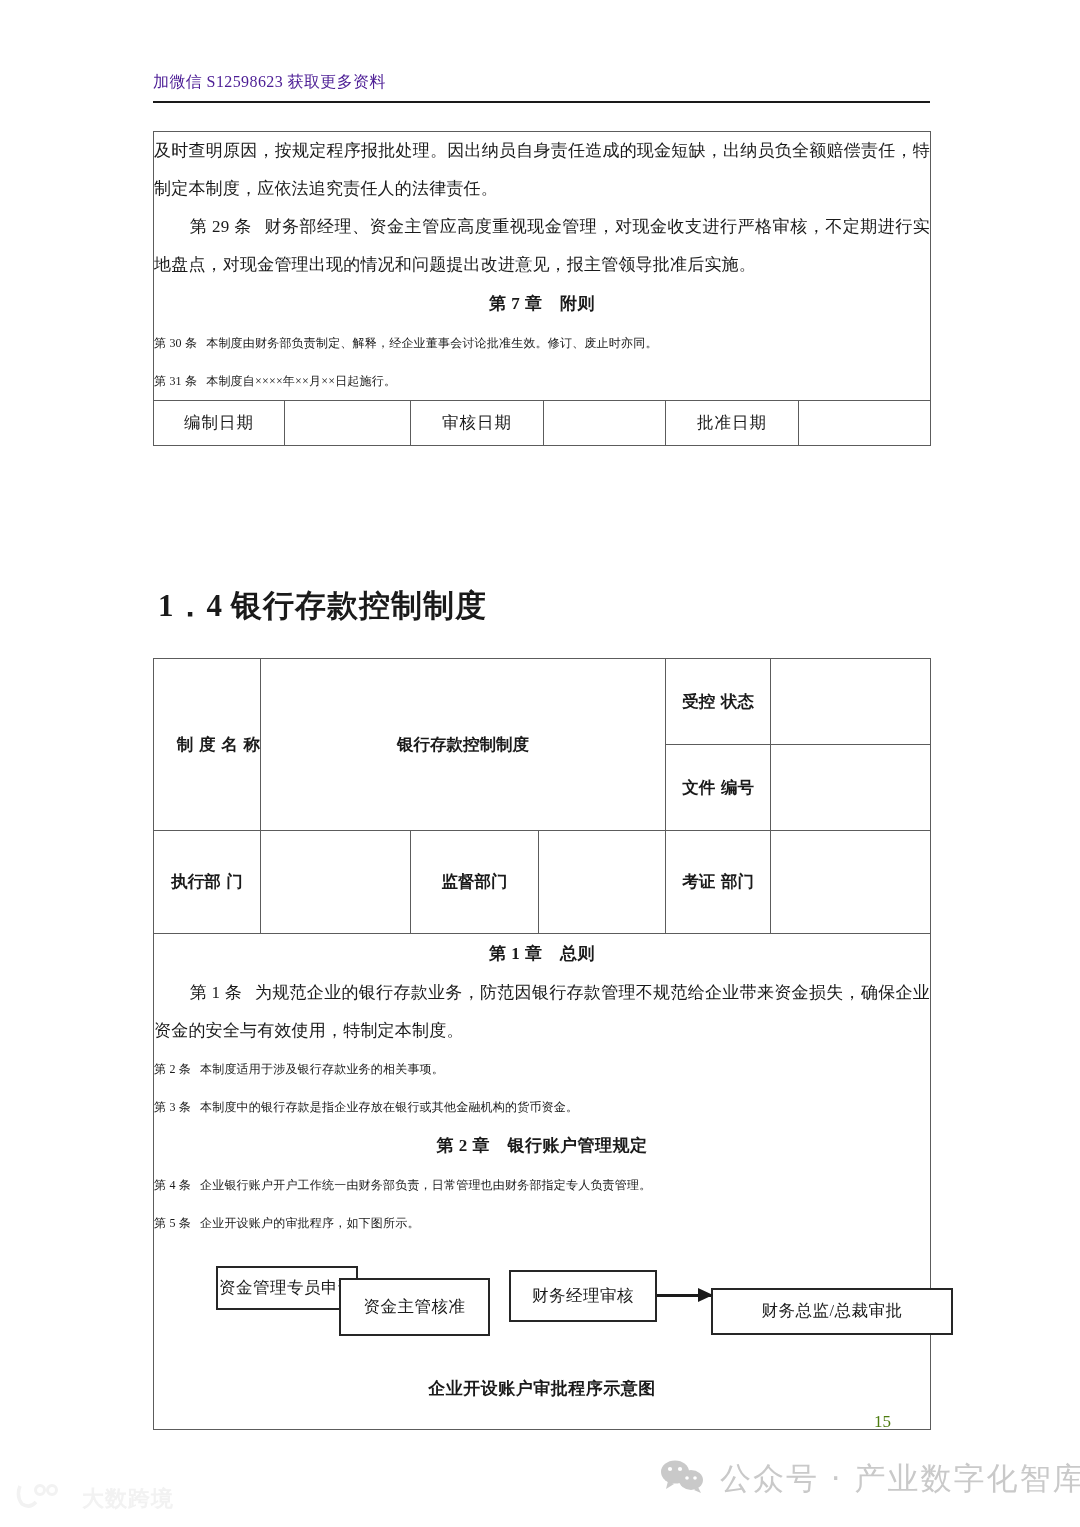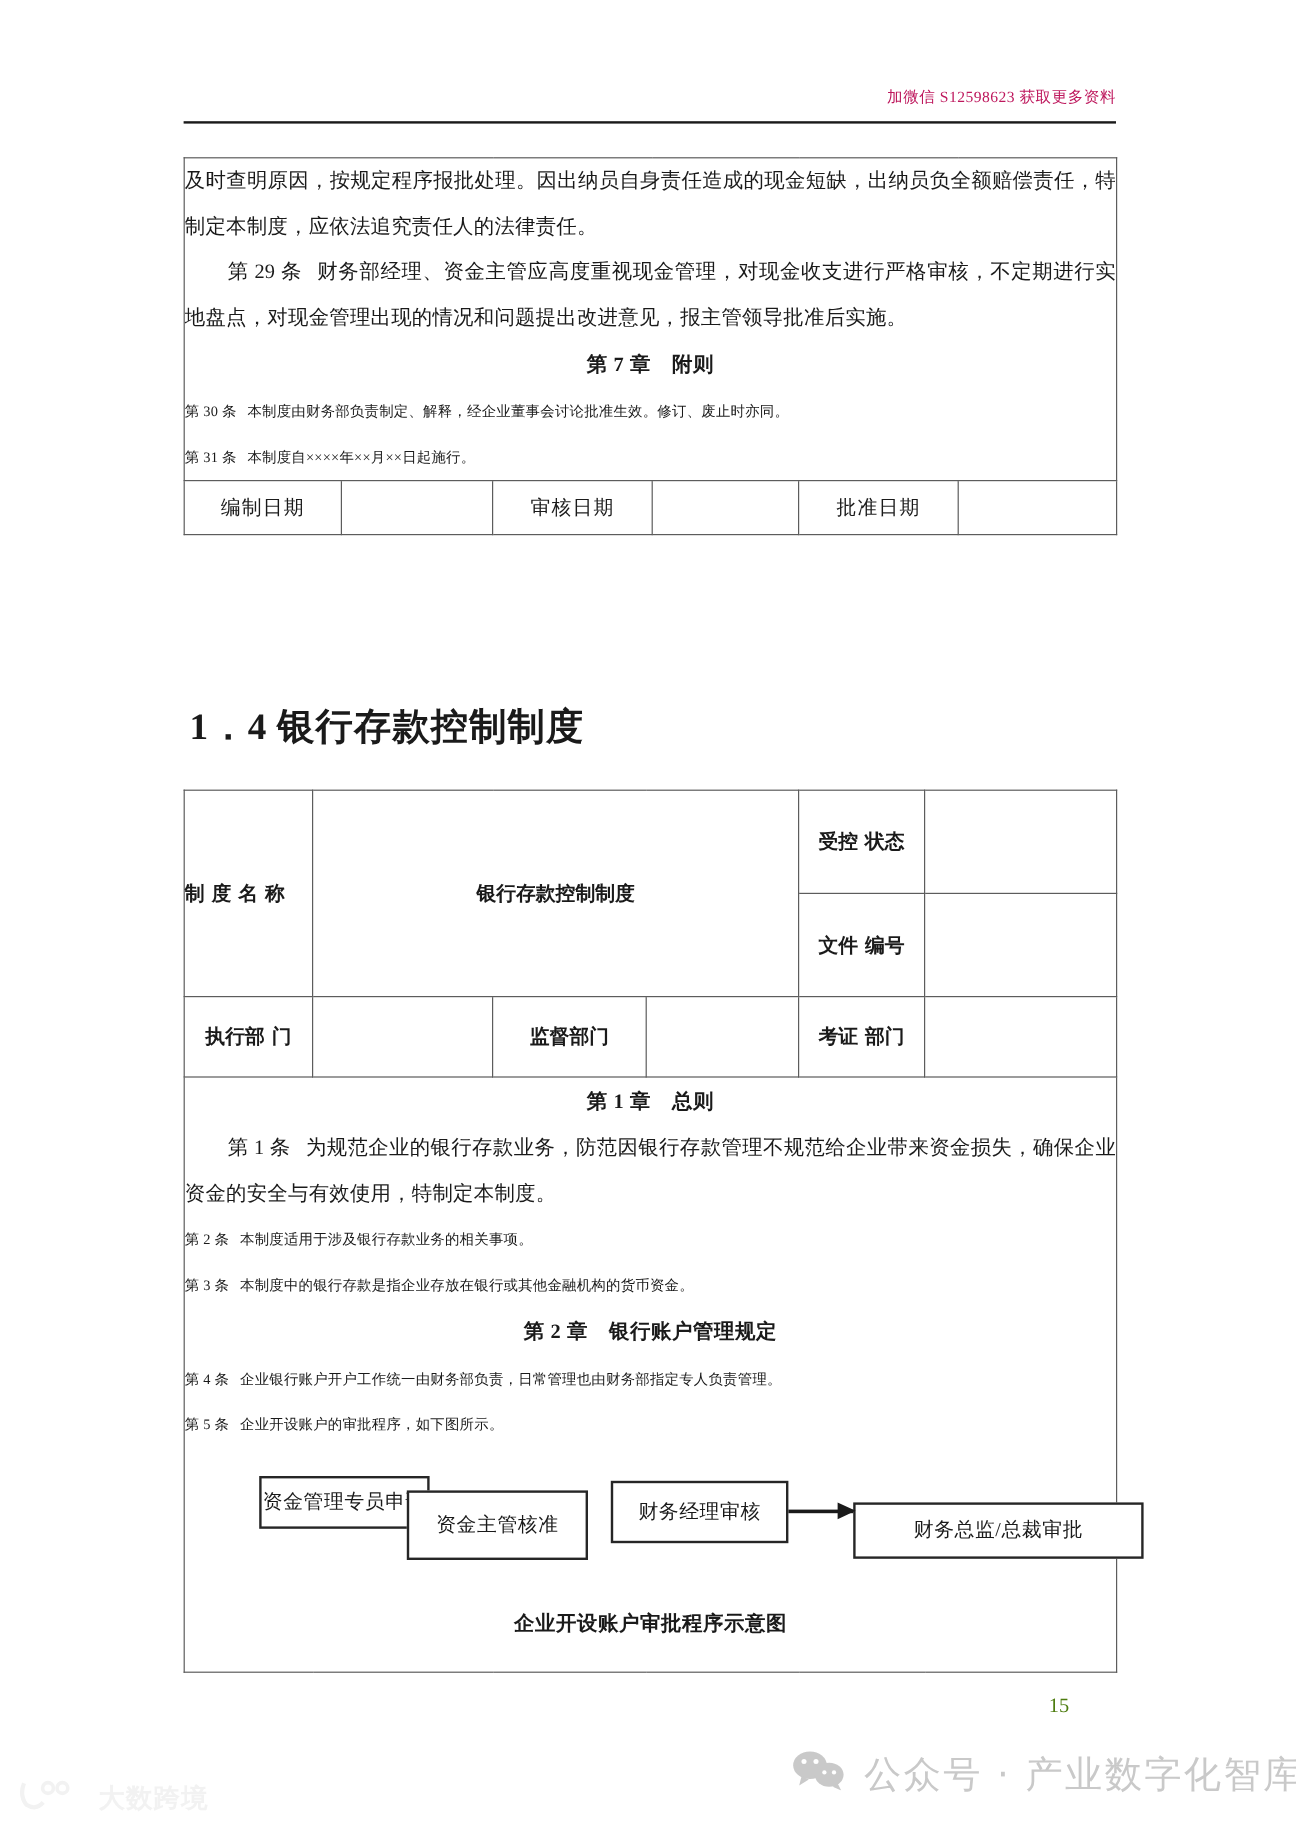--- a/index.html
+++ b/index.html
@@ -13,24 +13,24 @@
     position: relative;
     overflow: hidden;
   }
 
   
   .page-header {
     position: absolute;
     left: 153px;
     top: 72px;
     width: 777px;
-    text-align: right;
-    font-size: 13px;
+    text-align: left;
+    font-size: 16px;
     letter-spacing: 0.4px;
-    color: #be185d;
+    color: #4c1d95;
   }
   .header-rule {
     position: absolute;
     left: 153px;
     top: 101px;
     width: 777px;
     height: 2px;
     background: #1a1a1a;
   }
 
@@ -106,21 +106,21 @@
   
   #main-table { left: 153px; top: 658px; width: 777px; }
   .meta-label {
     text-align: center;
     font-size: 16.5px;
     font-weight: bold;
     font-family: "DejaVu Sans", "Liberation Sans", sans-serif;
     line-height: 42px;
     padding: 4px 14px;
   }
-  .meta-label.wrapleft { text-align: left; }
+  .meta-label.wrapleft { text-align: right; }
   .meta-value-center {
     text-align: center;
     font-size: 16.5px;
     font-weight: bold;
     font-family: "DejaVu Sans", "Liberation Sans", sans-serif;
   }
   .meta-blank { }
 
   
   .flow-wrap {
@@ -265,21 +265,21 @@
     <td rowspan="2" class="meta-label wrapleft" style="height:86px">制 度 名 称</td>
     <td rowspan="2" colspan="3" class="meta-value-center">银行存款控制制度</td>
     <td class="meta-label" style="height:86px">受控 状态</td>
     <td class="meta-blank"></td>
   </tr>
   <tr>
     <td class="meta-label" style="height:86px">文件 编号</td>
     <td class="meta-blank"></td>
   </tr>
   <tr>
-    <td class="meta-label" style="height:67px">执行部 门</td>
+    <td class="meta-label" style="height:103px">执行部 门</td>
     <td class="meta-blank"></td>
     <td class="meta-value-center">监督部门</td>
     <td class="meta-blank"></td>
     <td class="meta-label">考证 部门</td>
     <td class="meta-blank"></td>
   </tr>
   <tr>
     <td colspan="6" class="prose-cell">
       <p class="chapter-title">第 1 章　总则</p>
       <p class="para indent"><span class="clause-no">第 1 条</span><span>为规范企业的银行存款业务，防范因银行存款管理不规范给企业带来资金损失，确保企业资金的安全与有效使用，特制定本制度。</span></p>

